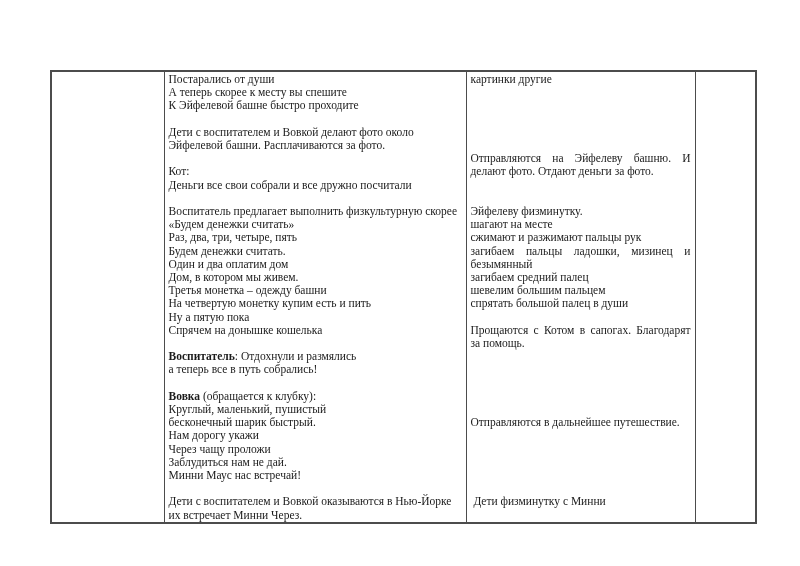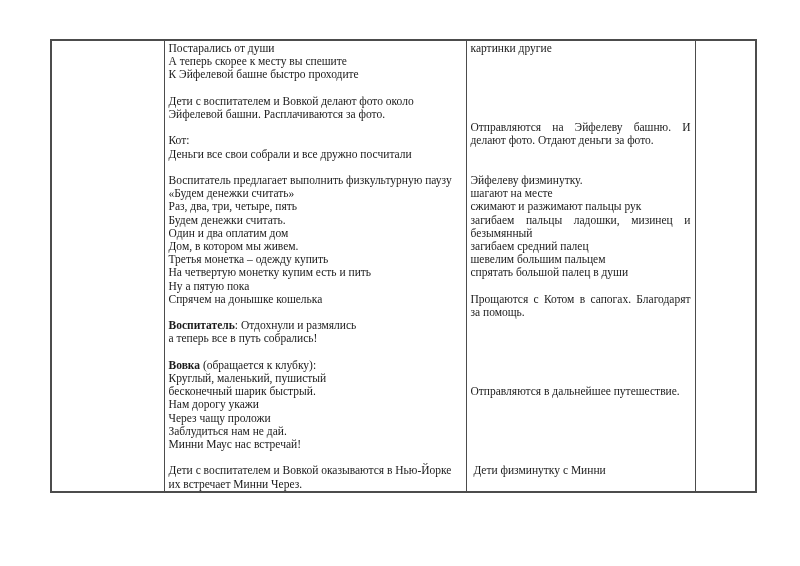--- a/index.html
+++ b/index.html
@@ -12,21 +12,21 @@
     width: 800px;
     height: 566px;
     background: #ffffff;
     overflow: hidden;
     font-family: "Liberation Serif", "DejaVu Serif", serif;
     color: #1b1b1b;
   }
   table.doc-table {
     position: absolute;
     left: 50px;
-    top: 39px;
+    top: 70px;
     width: 705px;
     height: 449px;
     border-collapse: collapse;
     table-layout: fixed;
     border: 2px solid #4c4c4c;
   }
   table.doc-table td {
     border: 1px solid #4c4c4c;
     vertical-align: top;
     padding: 1px 4px 0 4px;
@@ -65,27 +65,27 @@
               <div class="line">Постарались от души</div>
               <div class="line">А теперь скорее к месту вы спешите</div>
               <div class="line">К Эйфелевой башне быстро проходите</div>
               <div class="line"></div>
               <div class="line">Дети с воспитателем и Вовкой делают фото около</div>
               <div class="line">Эйфелевой башни. Расплачиваются за фото.</div>
               <div class="line"></div>
               <div class="line">Кот:</div>
               <div class="line">Деньги все свои собрали и все дружно посчитали</div>
               <div class="line"></div>
-              <div class="line">Воспитатель предлагает выполнить физкультурную паузу</div>
+              <div class="line">Воспитатель предлагает выполнить физкультурную скорее</div>
               <div class="line">«Будем денежки считать»</div>
               <div class="line">Раз, два, три, четыре, пять</div>
               <div class="line">Будем денежки считать.</div>
               <div class="line">Один и два оплатим дом</div>
               <div class="line">Дом, в котором мы живем.</div>
-              <div class="line">Третья монетка – одежду купить</div>
+              <div class="line">Третья монетка – одежду башни</div>
               <div class="line">На четвертую монетку купим есть и пить</div>
               <div class="line">Ну а пятую пока</div>
               <div class="line">Спрячем на донышке кошелька</div>
               <div class="line"></div>
               <div class="line"><b>Воспитатель</b>: Отдохнули и размялись</div>
               <div class="line">а теперь все в путь собрались!</div>
               <div class="line"></div>
               <div class="line"><b>Вовка</b> (обращается к клубку):</div>
               <div class="line">Круглый, маленький, пушистый</div>
               <div class="line">бесконечный шарик быстрый.</div>

